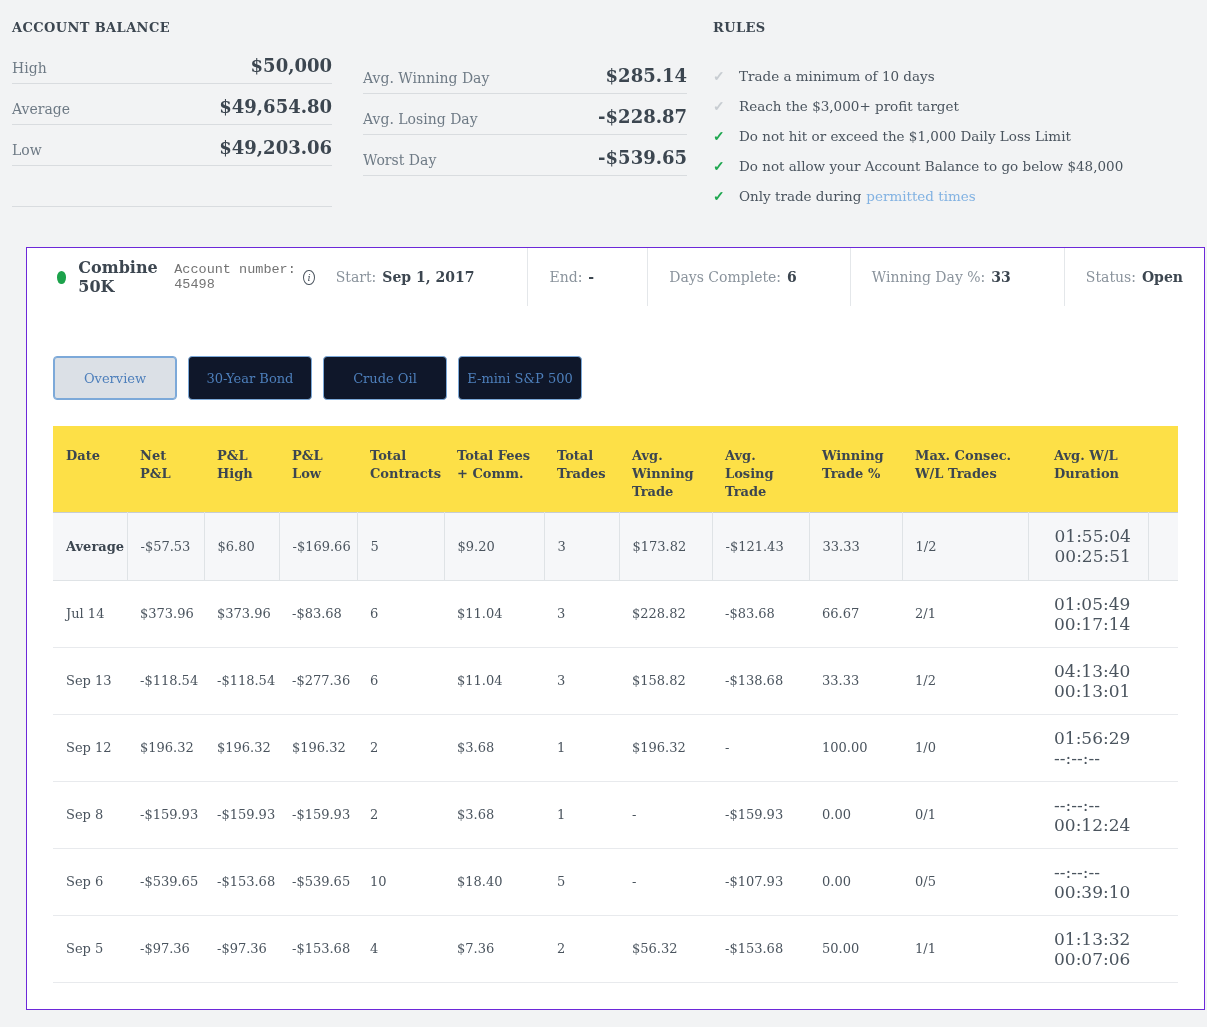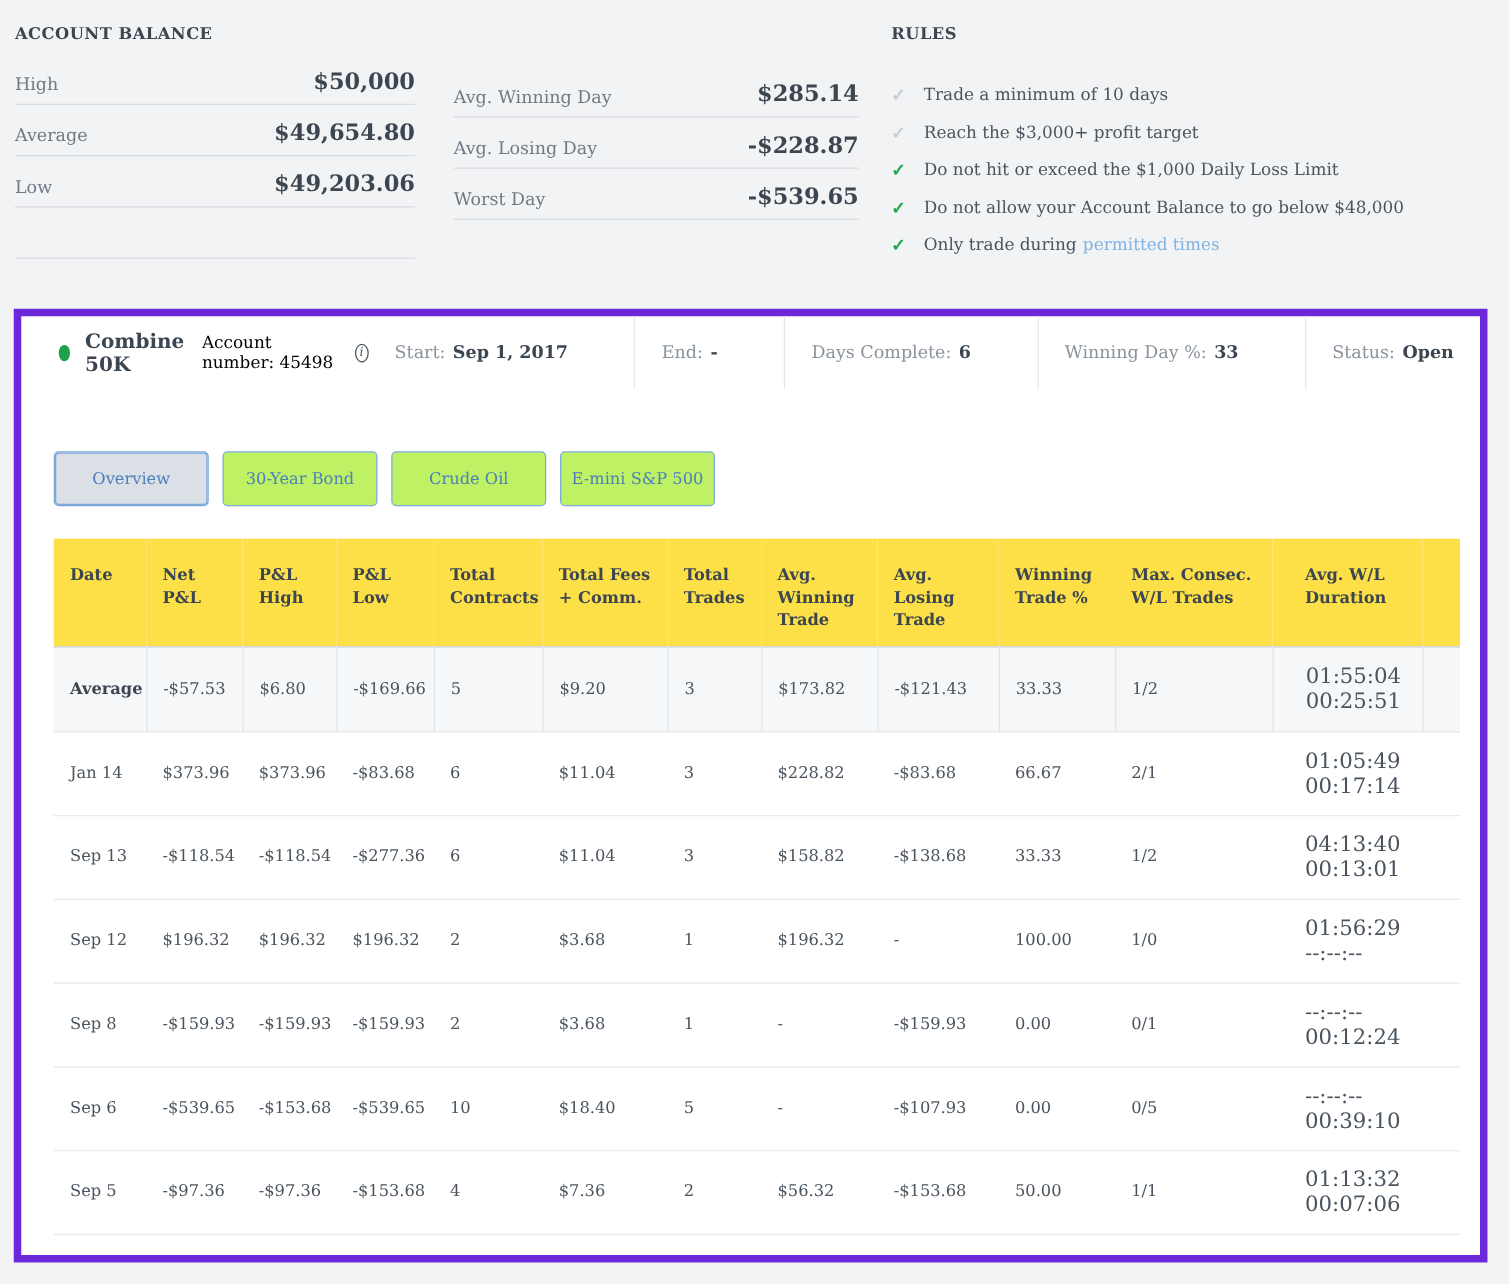--- a/index.html
+++ b/index.html
@@ -30,46 +30,46 @@
   #rules { position:absolute; left:713px; top:20px; width:490px; }
   #rules-list { margin-top:26px; }
   .rule-item { height:30px; display:flex; align-items:center; }
   .check { width:26px; font-size:14px; font-weight:bold; flex:0 0 26px; }
   .check.pending { color:#c8cdd2; }
   .check.met { color:#1fa750; }
   .rule-text { font-size:13.5px; color:#4a545e; }
   .rule-link { color:#82b2e2; text-decoration:none; margin-left:5px; cursor:pointer; }
   
   #card {
-    position:absolute; left:11px; top:247px; width:1179px; height:763px;
-    background:#ffffff; border:6px solid #6d28d9;
+    position:absolute; left:26px; top:247px; width:1179px; height:763px;
+    background:#ffffff; border:1px solid #6d28d9;
   }
   #card-header { height:58px; display:flex; align-items:stretch; }
   #card-header-left { display:flex; align-items:center; padding-left:30px; }
   #status-dot { width:13px; height:13px; border-radius:50%; background:#1ca24b; margin-right:12px; }
   #combine-name { font-size:16px; font-weight:bold; color:#3c4650; }
-  #account-number-wrap { font-size:13.5px; color:#000000; margin-left:9px; }
+  #account-number-wrap { font-size:13.5px; color:#737373; margin-left:9px;font-family:Liberation Mono, monospace; }
   #info-icon {
     display:inline-flex; width:15px; height:15px; border:1px solid #4a545e; border-radius:50%;
     align-items:center; justify-content:center; font-size:10px; color:#4a545e;
     margin-left:7px; vertical-align:-2px; cursor:pointer; font-style:italic;
   }
   #card-header-right { margin-left:auto; display:flex; align-items:stretch;text-align:right; }
   .combine-stat {
     display:flex; align-items:center; padding:0 21px; font-size:14px; white-space:nowrap;
   }
   .combine-stat + .combine-stat { border-left:1px solid #e4e7ea;margin-left:32px; }
   .combine-stat .cs-label { color:#8a939c; margin-right:6px; }
   .combine-stat .cs-value { color:#3c4650; font-weight:bold; }
   
   #tabs { position:absolute; left:26px; top:108px; display:flex; }
   .tab {
     width:124px; height:44px; margin-right:11px;
     display:flex; align-items:center; justify-content:center;
-    border:1px solid #7ca9d9; border-radius:4px; background:#bef264;
+    border:1px solid #7ca9d9; border-radius:4px; background:#0f172a;
     font-size:13px; color:#4d7fbb; cursor:pointer; font-family:inherit;
   }
   .tab.active { background:#dbe0e6; box-shadow:0 0 0 1px #7ca9d9 inset; }
   
   #trades-table-wrap { position:absolute; left:26px; top:178px; }
   table { border-collapse:collapse; table-layout:fixed; width:1125px; }
   th, td { text-align:left; padding-left:13px; padding-right:6px; }
   thead th {
     background:#fde047; height:86px; vertical-align:top; padding-top:21px;
     font-size:13px; font-weight:bold; color:#3c4650; line-height:1.4;
@@ -253,21 +253,21 @@
     <td>33.33</td>
     <td>1/2</td>
     <td class="c-dur">
       <div class="dur-line dur-win">01:55:04</div>
       <div class="dur-line dur-loss">00:25:51</div>
     </td>
     <td></td>
   </tr>
 
   <tr class="data-row">
-    <td class="c-date">Jan 14</td>
+    <td class="c-date">Jul 14</td>
     <td>$373.96</td>
     <td>$373.96</td>
     <td>-$83.68</td>
     <td>6</td>
     <td>$11.04</td>
     <td>3</td>
     <td>$228.82</td>
     <td>-$83.68</td>
     <td>66.67</td>
     <td>2/1</td>

